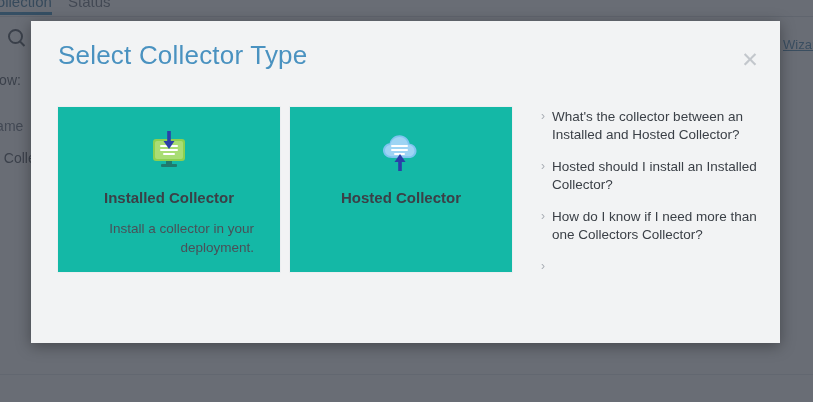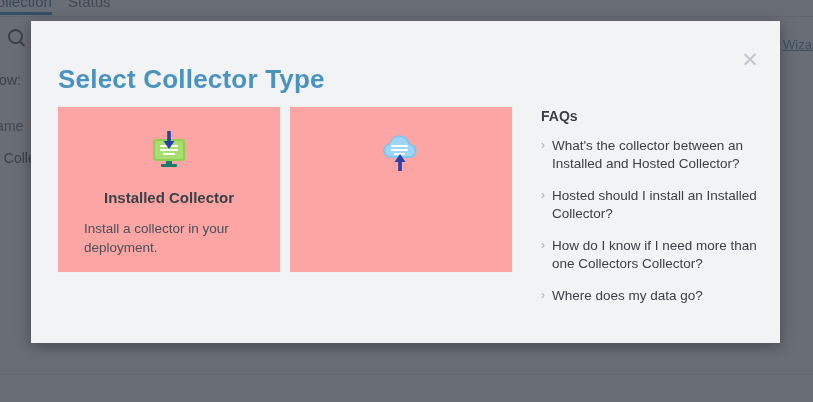--- a/index.html
+++ b/index.html
@@ -145,23 +145,23 @@
     text-align: center;
     color: #c3c7cc;
     cursor: pointer;
     font-family: "Liberation Sans", sans-serif;
     user-select: none;
   }
 
   #modal-title {
     position: absolute;
     left: 27px;
-    top: 43px;
+    top: 19px;
     font-size: 26px;
-    font-weight: 700;
+    font-weight: 400;
     color: #4a92c0;
     letter-spacing: 0.2px;
   }
 
   #modal-body {
     position: absolute;
     left: 26px;
     top: 85px;
     right: 22px;
     display: flex;
@@ -169,21 +169,21 @@
   }
 
   .collector-cards {
     display: flex;
     gap: 8px;
   }
 
   .collector-card {
     width: 224px;
     height: 167px;
-    background: #fca5a5;
+    background: #14b8a6;
     border: 1px solid #eceef0;
     box-sizing: border-box;
     display: flex;
     flex-direction: column;
     align-items: center;
     cursor: pointer;
     padding-top: 22px;
   }
 
   .card-icon {
@@ -195,21 +195,21 @@
   .card-title {
     margin-top: 14px;
     font-size: 15px;
     font-weight: bold;
     color: #3b4047;
   }
   .card-desc {
     margin-top: 13px;
     font-size: 13.5px;
     color: #4a5058;
-    text-align: left;
+    text-align: right;
     line-height: 19px;
     padding: 0 26px;
   }
 
   
   #faq-panel {
     margin-left: 28px;
     width: 232px;
     padding-top: 2px;
   }
@@ -300,42 +300,41 @@
           <svg width="46" height="44" viewBox="0 0 46 44" xmlns="http://www.w3.org/2000/svg">
             <path d="M14 28 C8.5 28 5 24.5 5 20.5 C5 16.8 7.9 13.6 11.6 13.2 C12.6 8.6 16.7 5.2 21.6 5.2 C26.7 5.2 30.9 8.9 31.7 13.7 C35.6 14.1 38.5 17.2 38.5 20.9 C38.5 24.8 35.2 28 31 28 Z" fill="#7ec4ef"></path>
             <path d="M14 26.2 C9.8 26.2 7 23.6 7 20.5 C7 17.6 9.3 15.1 12.2 14.9 C13 11 16.4 7.1 21.6 7.1 C25.9 7.1 29.3 10.3 30 14.4 C33.2 14.7 36.5 17.1 36.5 20.9 C36.5 23.9 33.9 26.2 31 26.2 Z" fill="#9ed4f4"></path>
             <rect x="13" y="15" width="17" height="2" rx="1" fill="#ffffff"></rect>
             <rect x="13" y="19" width="17" height="2" rx="1" fill="#ffffff"></rect>
             <rect x="16" y="23" width="11" height="2" rx="1" fill="#ffffff"></rect>
             <rect x="20.2" y="30" width="3.6" height="11" fill="#2b3fa8"></rect>
             <polygon points="16.5,32 27.5,32 22,24" fill="#2b3fa8"></polygon>
           </svg>
         </div>
+        <div class="card-title">Hosted Collector</div>
       </div>
 
     </div>
 
     <div id="faq-panel">
-      <div id="faq-heading">FAQs</div>
 
       <div class="faq-item">
         <span class="faq-chevron">›</span>
         <span class="faq-text">What's the collector between an Installed and Hosted Collector?</span>
       </div>
 
       <div class="faq-item">
         <span class="faq-chevron">›</span>
         <span class="faq-text">Hosted should I install an Installed Collector?</span>
       </div>
 
       <div class="faq-item">
         <span class="faq-chevron">›</span>
         <span class="faq-text">How do I know if I need more than one Collectors Collector?</span>
       </div>
 
       <div class="faq-item">
         <span class="faq-chevron">›</span>
-        <span class="faq-text">Where does my data go?</span>
       </div>
     </div>
 
   </div>
 </div>
 
 </body></html>

